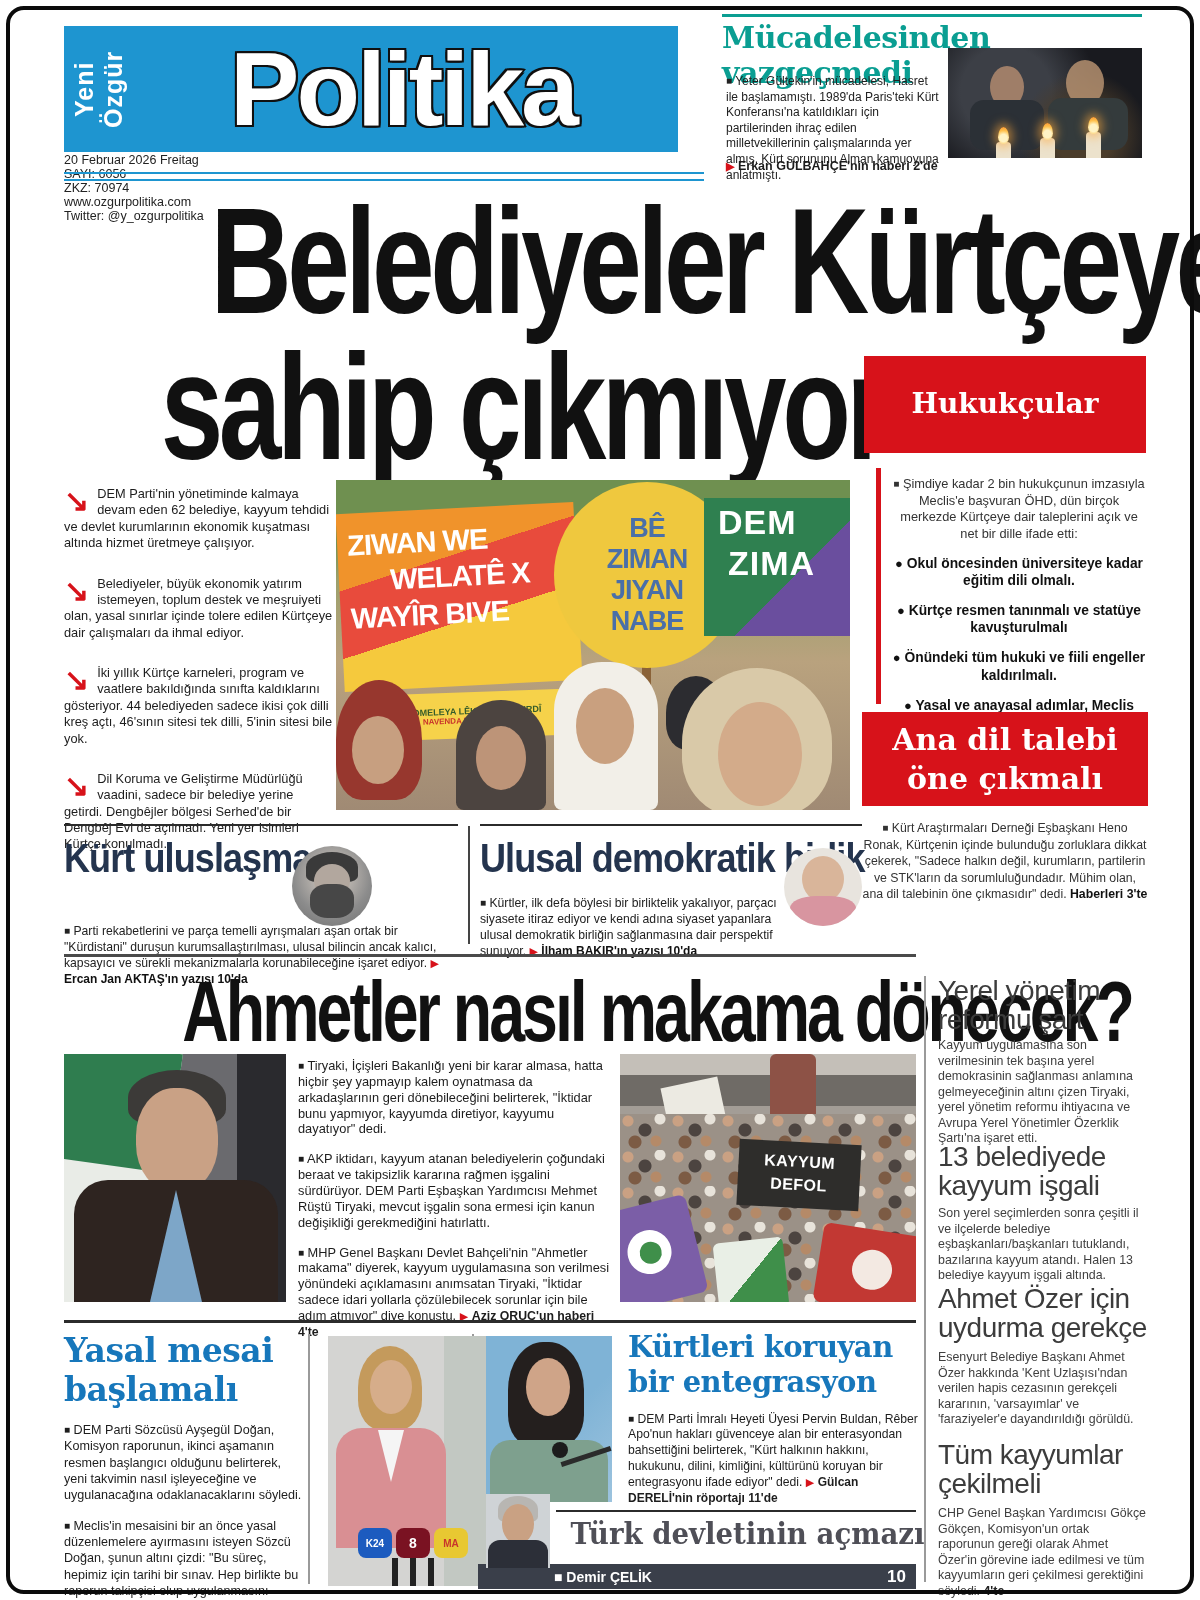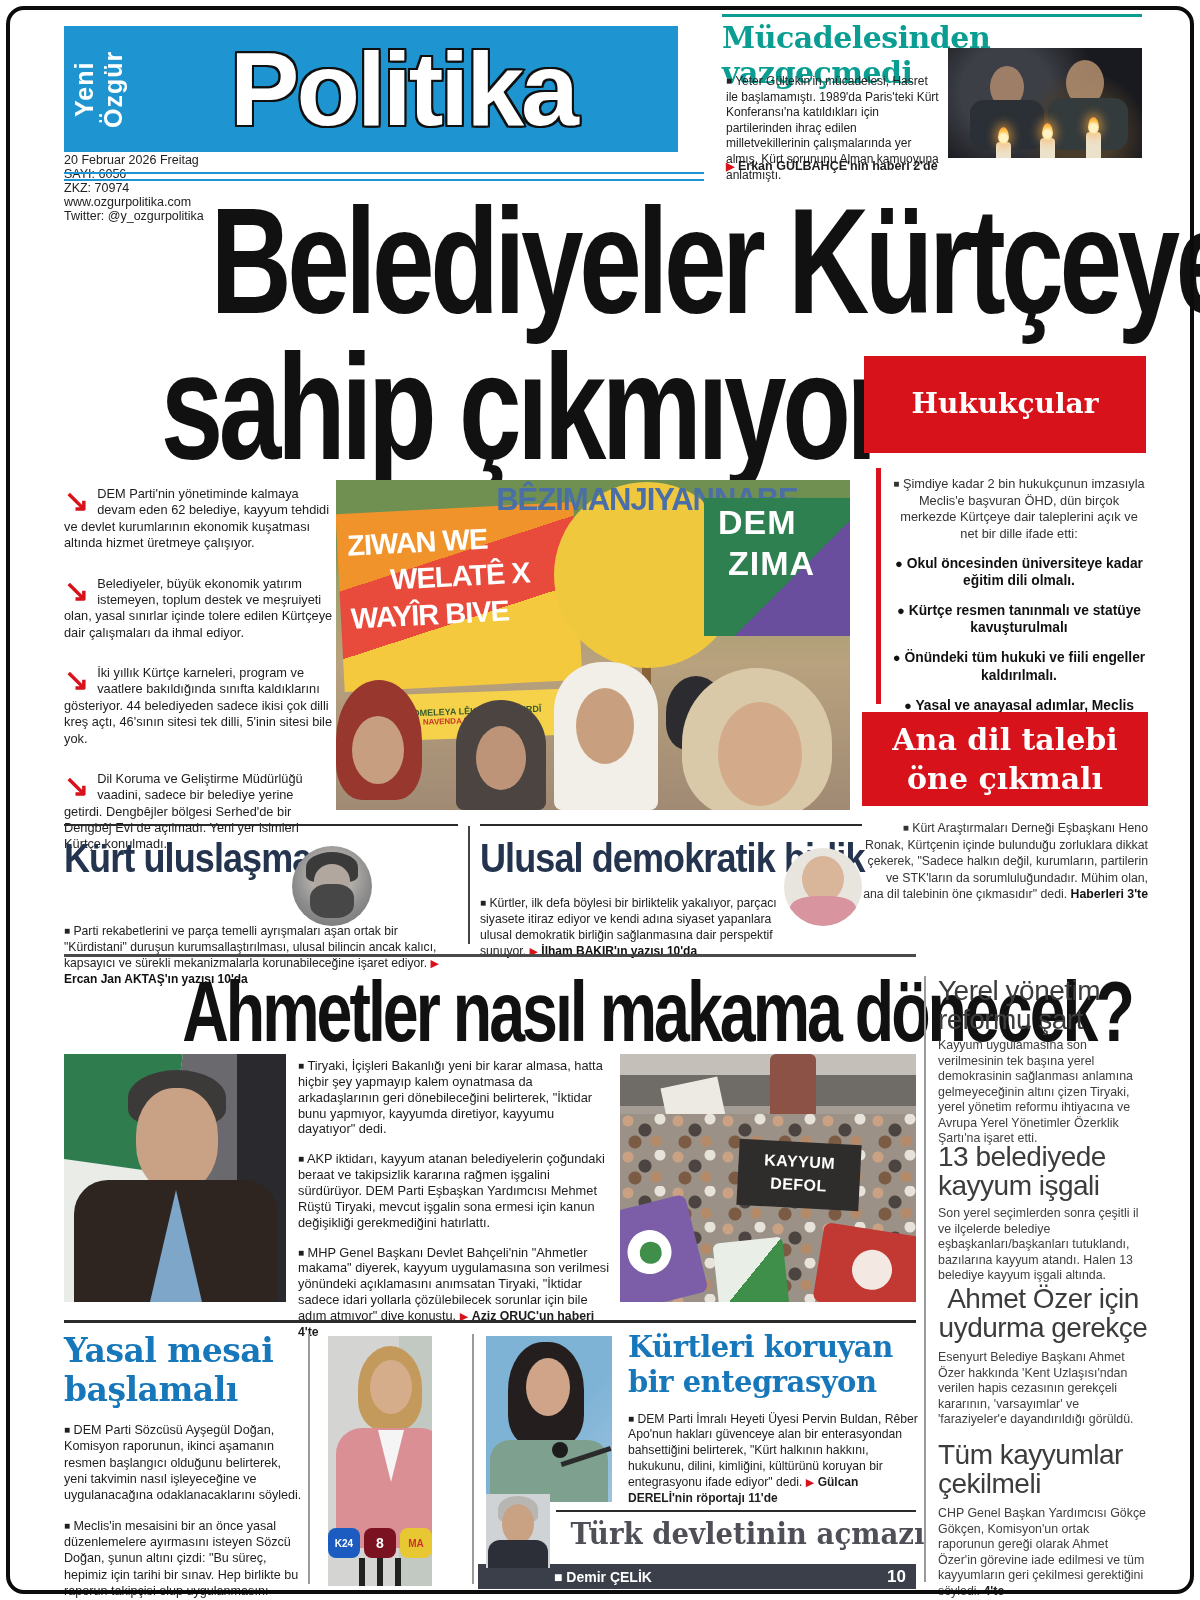--- a/index.html
+++ b/index.html
@@ -66,22 +66,22 @@
      color:#fff;font-weight:800;font-size:29px;line-height:1.25;padding:14px 6px 0 10px;box-sizing:border-box;
      letter-spacing:-1px;}
   .org-strip{position:absolute;left:18px;top:212px;width:240px;height:46px;transform:rotate(-2deg);
      background:#f6d24a;display:flex;align-items:center;gap:5px;padding:0 6px;box-sizing:border-box;}
   .org-dot1{width:16px;height:16px;border-radius:50%;background:#2b6fb4;flex:0 0 auto;}
   .org-dot2{width:16px;height:16px;border-radius:50%;background:#2f7d3c;flex:0 0 auto;}
   .org-lines{flex:1;text-align:center;}
   .org-l1{font-size:9px;font-weight:bold;color:#355c2a;}
   .org-l2{font-size:8px;font-weight:bold;color:#c8342c;}
   .sign-circle{position:absolute;left:218px;top:2px;width:186px;height:186px;border-radius:50%;background:#efc83e;
-     display:flex;justify-content:center;text-align:center;color:#4a6fa8;
-     font-weight:800;font-size:31px;line-height:1.15;letter-spacing:-1px;}
+     display:flex;flex-direction:column;justify-content:center;text-align:center;color:#4a6fa8;
+     font-weight:800;font-size:27px;line-height:1.15;letter-spacing:-1px;}
   .stick{position:absolute;left:306px;top:186px;width:9px;height:110px;background:#8a6238;}
   .sign-right{position:absolute;right:-6px;top:18px;width:152px;height:138px;
      background:linear-gradient(135deg,#2f8050 0 58%,#6a4e9e 58%);color:#fff;font-weight:800;
      font-size:34px;line-height:1.2;padding:4px 0 0 14px;box-sizing:border-box;letter-spacing:1px;}
   .balloon{position:absolute;border-radius:50%;}
   .scarf{position:absolute;left:218px;top:182px;width:104px;height:148px;background:#f2efe8;
          border-radius:48px 48px 8px 8px;}
   .scarf-face{position:absolute;left:240px;top:208px;width:58px;height:76px;background:#c9a07f;border-radius:50%;}
   .blonde-hair{position:absolute;right:18px;top:188px;width:150px;height:150px;background:#d9c9a8;border-radius:50% 50% 40% 40%;}
   .blonde-face{position:absolute;right:48px;top:222px;width:84px;height:104px;background:#d3ab8a;border-radius:50%;}
@@ -95,21 +95,21 @@
   .redline{position:absolute;left:876px;top:468px;width:5px;height:236px;background:#d7121a;}
   .lawyers{position:absolute;left:892px;top:476px;width:254px;text-align:center;}
   .law-intro{font-size:12.8px;line-height:1.3;color:#333;margin:0 0 12px 0;}
   .demand{font-size:13.8px;font-weight:bold;line-height:1.25;margin:0 0 13px 0;color:#111;}
   .dot{font-size:13px;}
 
   
   .anadil-box{position:absolute;left:862px;top:712px;width:286px;height:94px;background:#d7121a;color:#fff;
       display:flex;flex-direction:column;justify-content:center;text-align:center;
       font-family:"DejaVu Serif",serif;font-weight:bold;font-size:30px;line-height:1.3;}
-  .anadil-body{position:absolute;left:862px;top:820px;width:286px;text-align:right;
+  .anadil-body{position:absolute;left:862px;top:820px;width:286px;text-align:center;
       font-size:12.3px;line-height:1.35;color:#333;margin:0;}
   .anadil-body b{color:#111;}
 
   
   .feature{position:absolute;top:824px;border-top:2.5px solid #2b2b2b;padding-top:8px;}
   .fL{left:64px;width:394px;}
   .fR{left:480px;width:382px;}
   .f-title{font-weight:800;font-size:40px;letter-spacing:-1px;color:#24344e;margin:2px 0 8px 0;
            transform:scaleX(.9);transform-origin:left;white-space:nowrap;}
   .f-body{font-size:12.2px;line-height:1.3;margin:0;color:#222;}
@@ -163,33 +163,33 @@
   .greenflag{position:absolute;left:96px;top:186px;width:70px;height:70px;background:linear-gradient(135deg,#e9efe6 0 50%,#3f8f4a 50%);transform:rotate(-6deg);border-radius:6px;}
   .whiteflag{position:absolute;left:44px;top:28px;width:58px;height:40px;background:#eceae2;transform:rotate(-12deg);}
 
   
   .vrule-right{position:absolute;left:924px;top:976px;width:1.5px;height:606px;background:#9a9a9a;}
   .rail{position:absolute;left:938px;top:976px;width:210px;height:610px;}
   .rt{position:absolute;left:0;width:210px;font-weight:400;font-size:28px;line-height:1.05;color:#3c3c3c;
       letter-spacing:-0.5px;margin:0;}
   .rb{position:absolute;left:0;width:210px;font-size:12.4px;line-height:1.25;color:#3f3f3f;margin:0;}
   .rt1{top:0;} .rb1{top:62px;} .rt2{top:166px;} .rb2{top:230px;}
-  .rt3{top:308px;text-align:center;} .rb3{top:374px;} .rt4{top:464px;} .rb4{top:530px;}
+  .rt3{top:308px;} .rb3{top:374px;} .rt4{top:464px;} .rb4{top:530px;}
   .rb b{color:#222;}
 
   
   .bot-rule{position:absolute;left:64px;top:1320px;width:852px;height:2.5px;background:#2b2b2b;}
   .yasal{position:absolute;left:64px;top:1332px;width:240px;}
   .blue-serif{font-family:"DejaVu Serif",serif;font-weight:bold;color:#1777bb;font-size:33px;line-height:1.18;
               margin:0 0 12px 0;letter-spacing:-0.5px;}
   .yasal p{font-size:12.6px;line-height:1.3;margin:0 0 14px 0;color:#1d1d1d;}
   .vd1{position:absolute;left:308px;top:1334px;width:1.5px;height:250px;background:#9a9a9a;}
   .vd2{position:absolute;left:472px;top:1334px;width:1.5px;height:250px;background:#9a9a9a;}
 
-  .dogan{left:328px;top:1336px;width:104px;height:250px;background:linear-gradient(90deg,#d4d4d2 0 68%,#c2c8c2 68%);}
+  .dogan{left:328px;top:1336px;width:150px;height:250px;background:linear-gradient(90deg,#d4d4d2 0 68%,#c2c8c2 68%);padding-left:20px;}
   .d-hair{position:absolute;left:30px;top:10px;width:64px;height:84px;background:#c49a5c;border-radius:50% 50% 36% 36%;}
   .d-face{position:absolute;left:42px;top:24px;width:42px;height:54px;background:#d6ad8a;border-radius:50%;}
   .d-body{position:absolute;left:8px;top:92px;width:110px;height:120px;background:#d98f93;border-radius:26px 26px 0 0;}
   .d-shirt{position:absolute;left:50px;top:94px;width:26px;height:52px;background:#f5f5f5;clip-path:polygon(50% 100%,0 0,100% 0);}
   .mics{position:absolute;left:0;bottom:28px;width:100%;display:flex;justify-content:center;gap:4px;}
   .mic{width:34px;height:30px;border-radius:8px;color:#fff;font-weight:bold;font-size:10px;display:flex;
        align-items:center;justify-content:center;}
   .mic1{background:#1c5bbf;} .mic2{background:#7a1222;font-size:14px;} .mic3{background:#e8c832;color:#c8342c;}
   .stems{position:absolute;left:0;bottom:0;width:100%;height:28px;display:flex;justify-content:center;gap:12px;}
   .stem{width:6px;height:28px;background:#222;}

